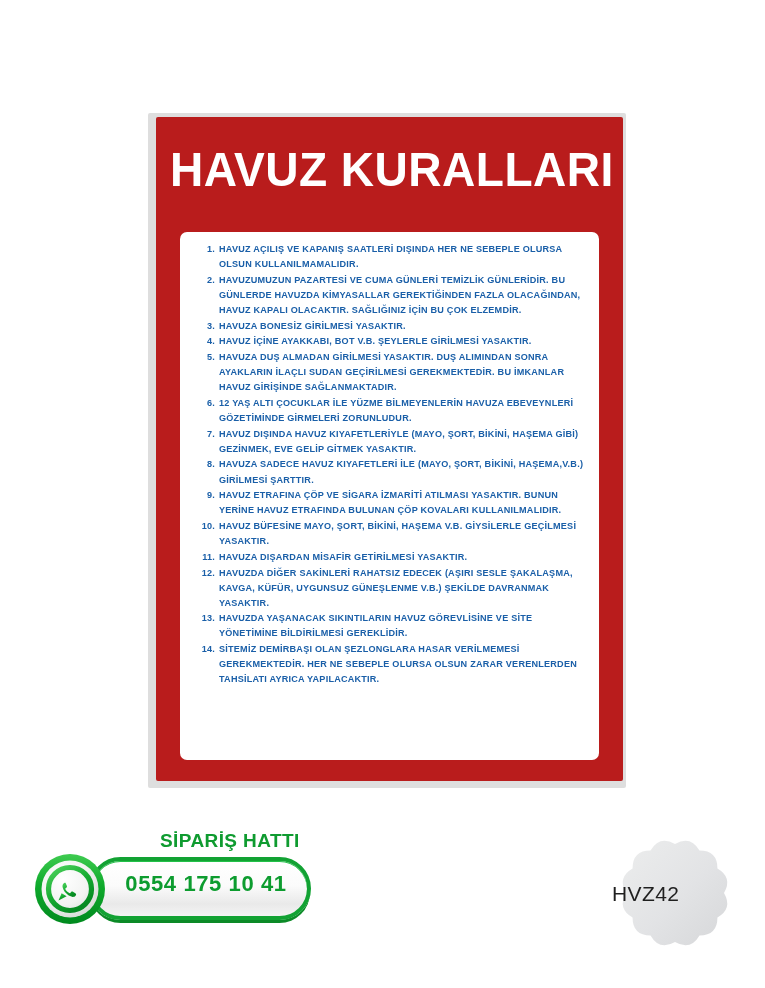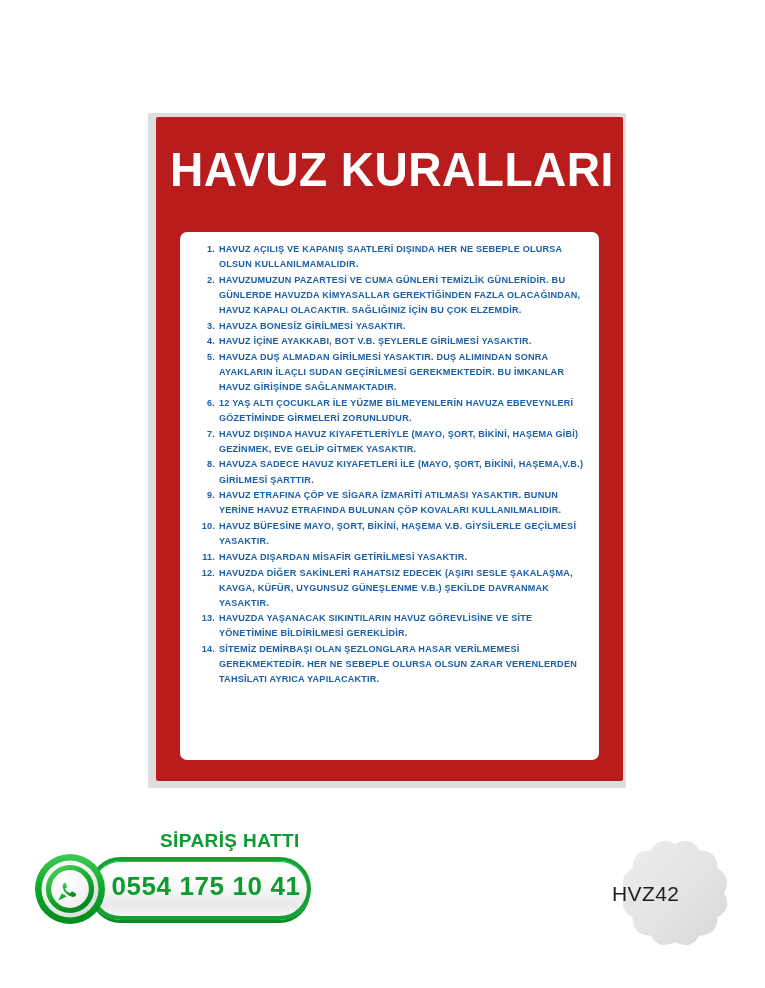--- a/index.html
+++ b/index.html
@@ -133,21 +133,21 @@
   }
   #phone-number {
     position: absolute;
     left: 72px;
     top: 45px;
     width: 200px;
     text-align: center;
     color: #0d9c2f;
     font-family: "Liberation Sans", sans-serif;
     font-weight: bold;
-    font-size: 26px;
+    font-size: 22px;
     letter-spacing: 0.6px;
     white-space: nowrap;
   }
   #whatsapp-icon {
     position: absolute;
     left: 0px;
     top: 27px;
     width: 72px;
     height: 72px;
   }

